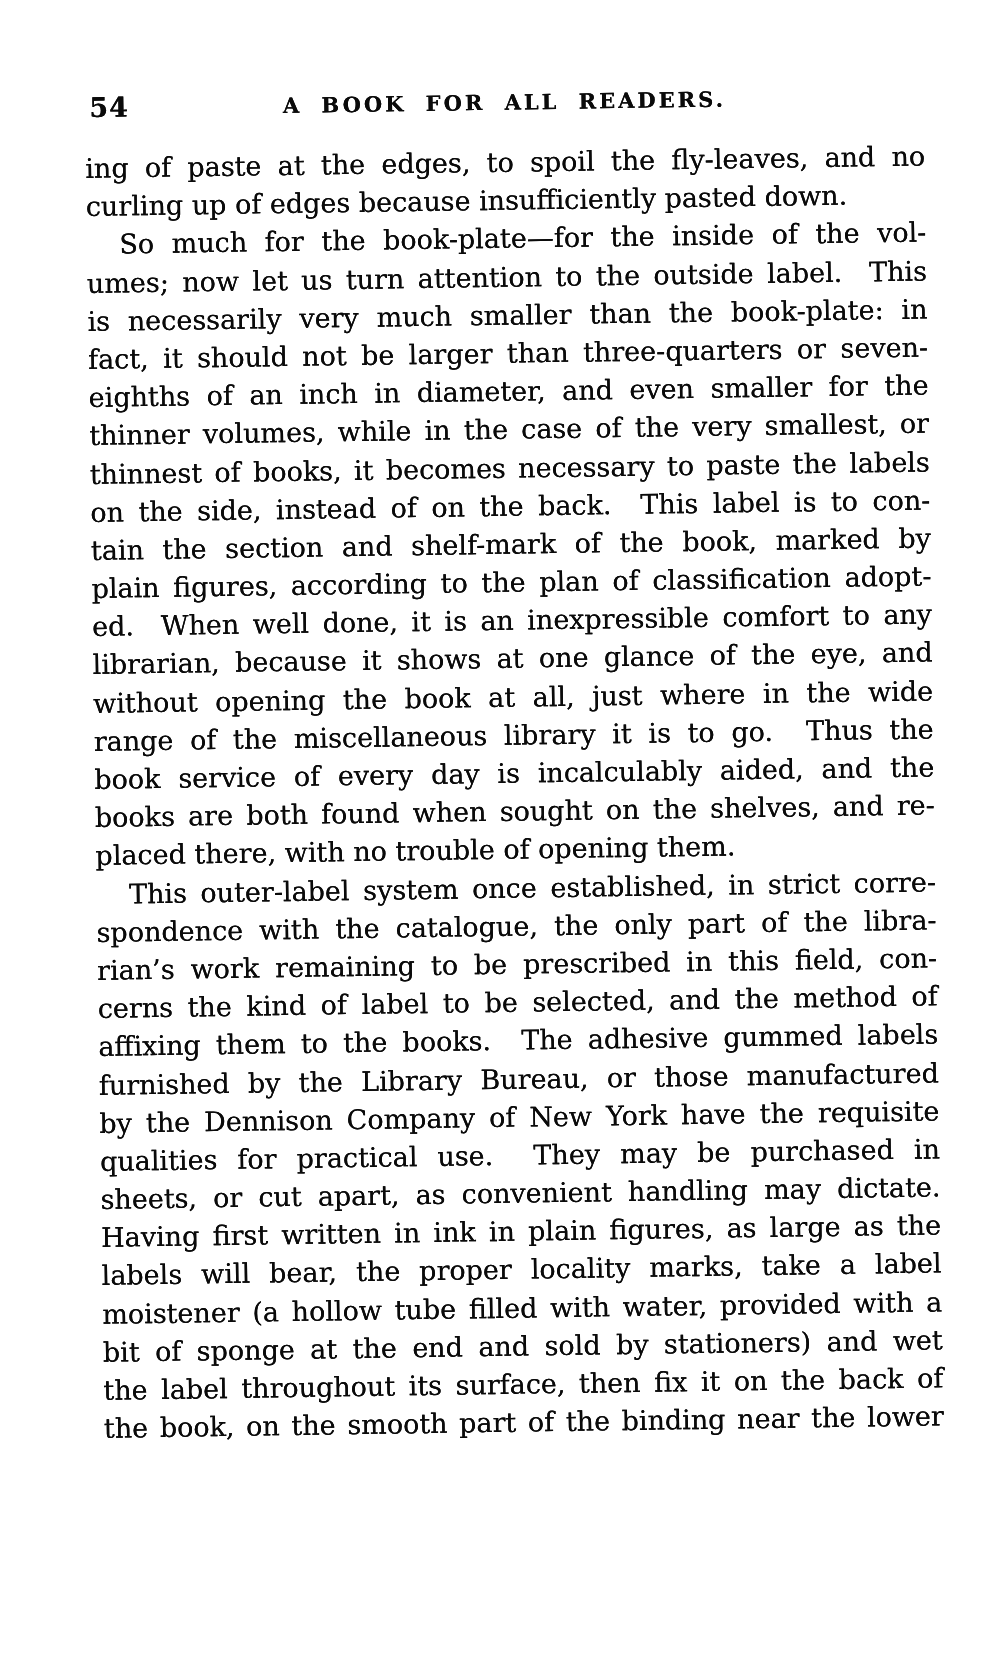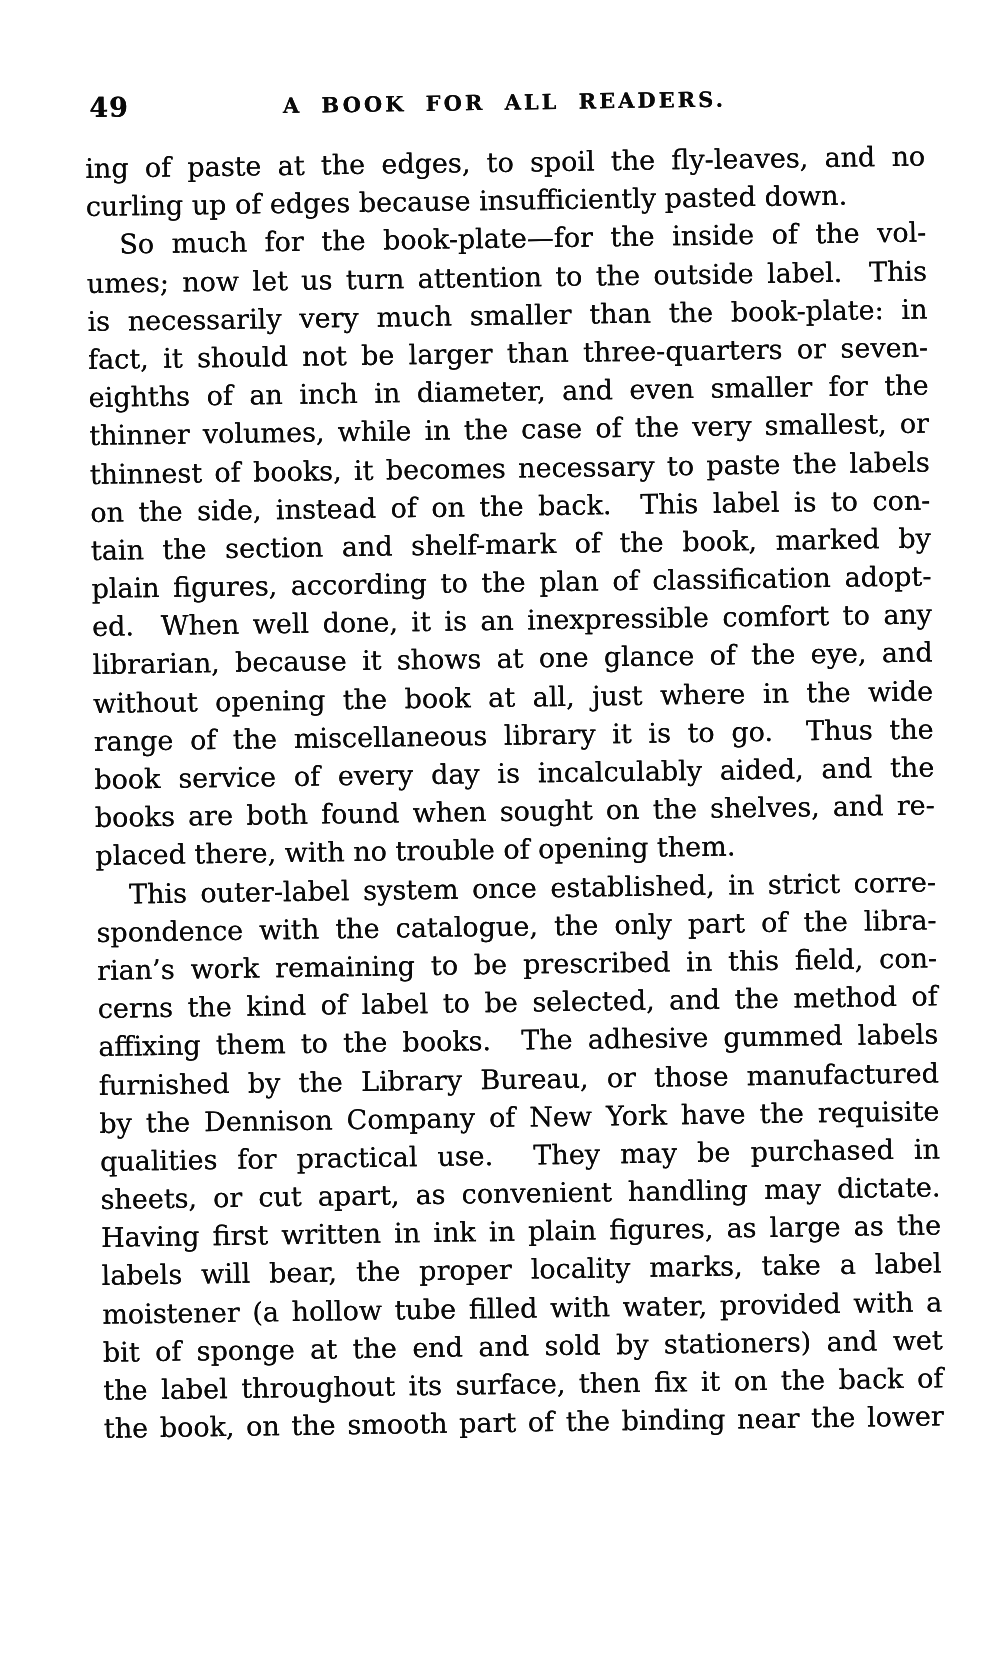--- a/index.html
+++ b/index.html
@@ -78,21 +78,21 @@
     text-align: left;
     text-align-last: left;
   }
 </style>
 </head>
 <body>
 
 <div class="page" style="background: rgb(255, 255, 255); color: rgb(10, 10, 10);">
   <div class="content">
     <div class="header">
-      <span class="pageno">49</span>
+      <span class="pageno">54</span>
       <div class="running-title">A BOOK FOR ALL READERS.</div>
     </div>
     <div class="body">
         <div class="line">ing of paste at the edges, to spoil the fly-leaves, and no</div>
         <div class="line para-end">curling up of edges because insufficiently pasted down.</div>
         <div class="line indent">So much for the book-plate—for the inside of the vol-</div>
         <div class="line">umes; now let us turn attention to the outside label.&nbsp; This</div>
         <div class="line">is necessarily very much smaller than the book-plate: in</div>
         <div class="line">fact, it should not be larger than three-quarters or seven-</div>
         <div class="line">eighths of an inch in diameter, and even smaller for the</div>

